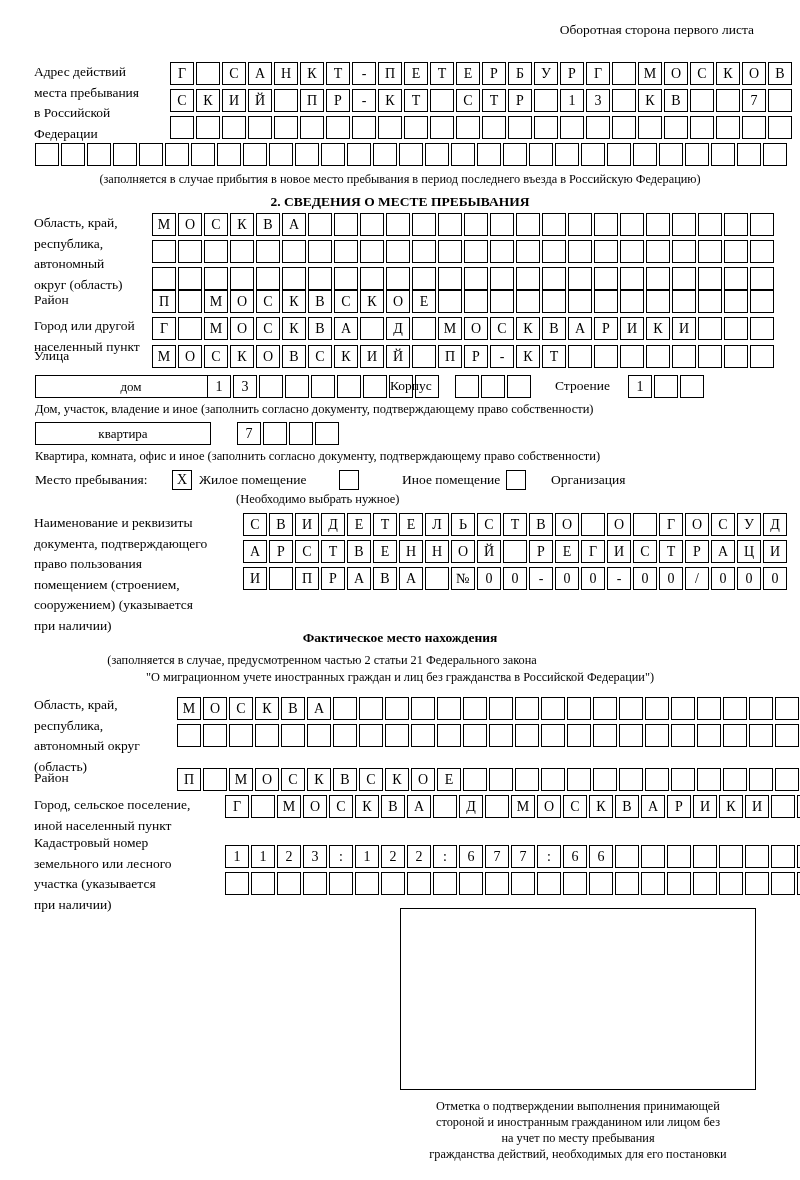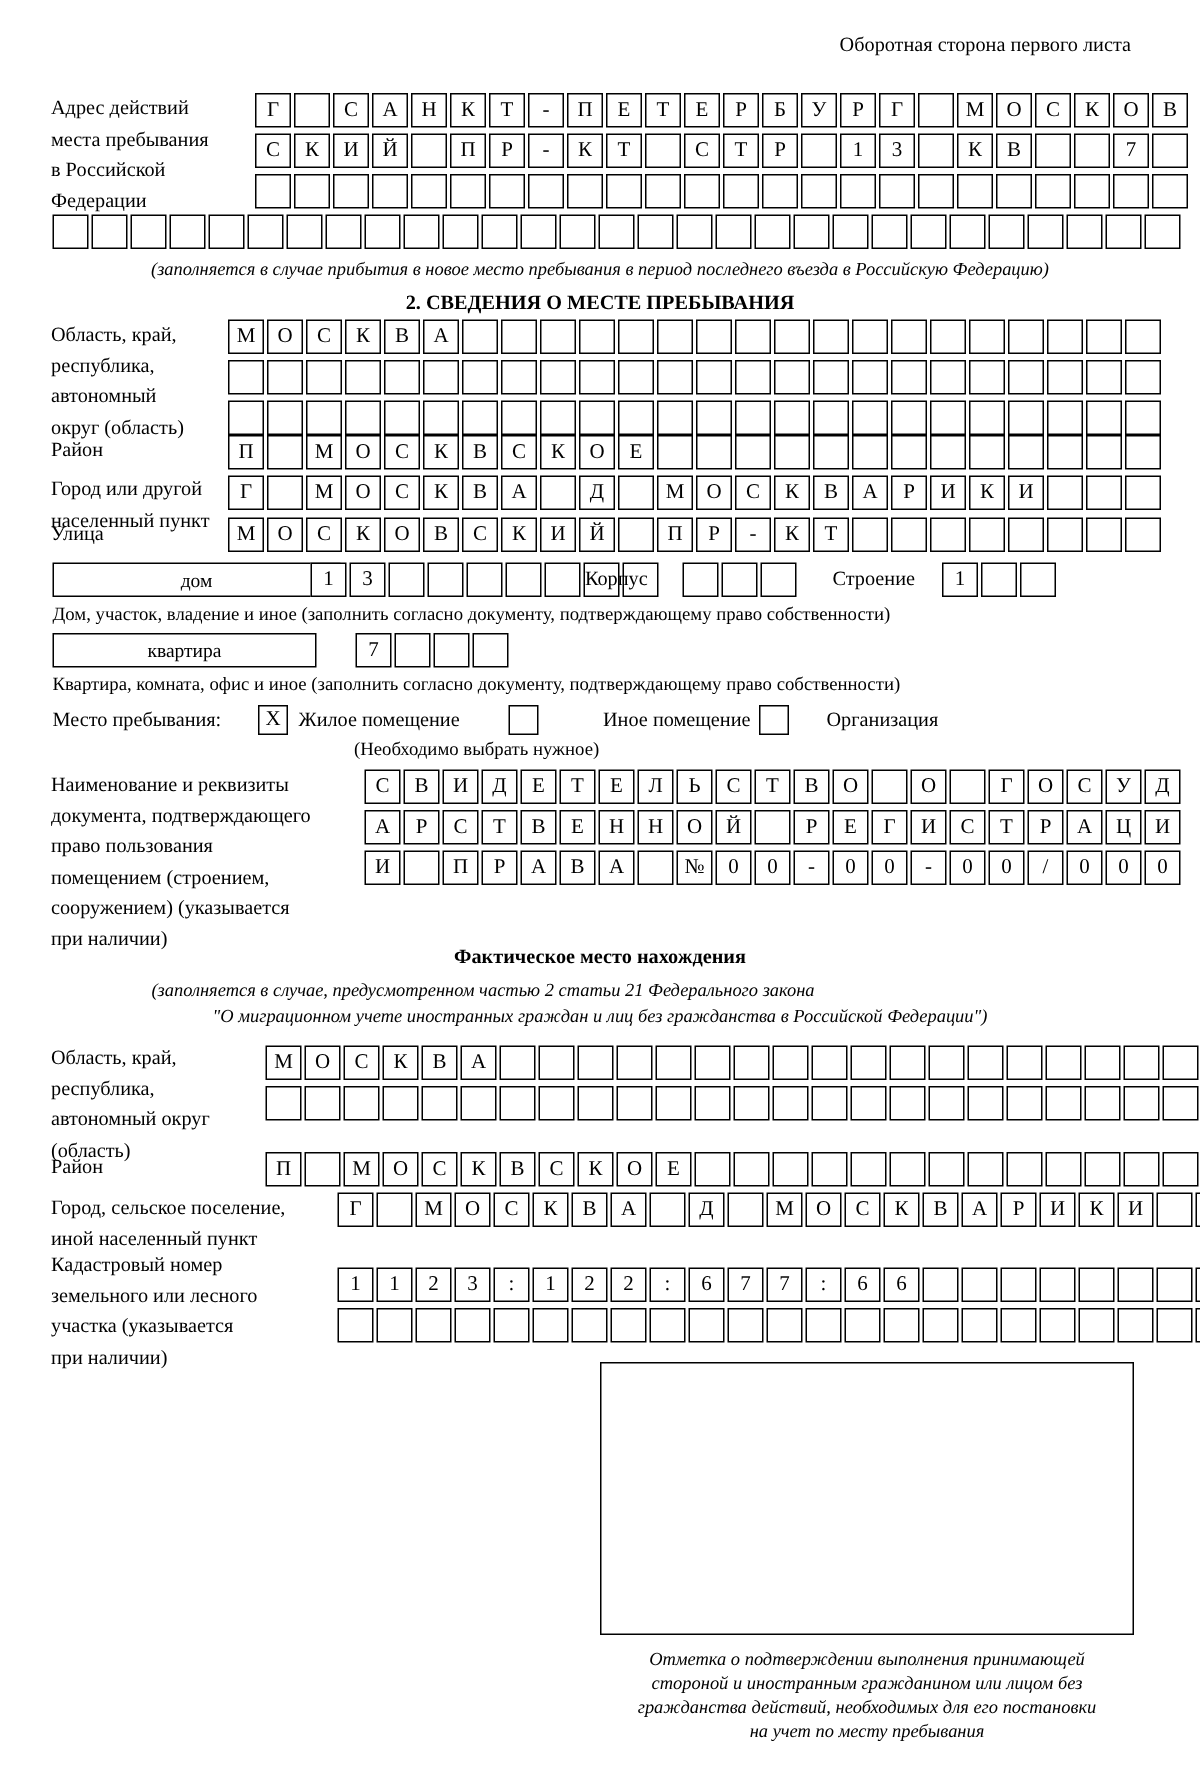--- a/index.html
+++ b/index.html
@@ -59,21 +59,20 @@
   .inline-txt {
     position: absolute;
     font-size: 13.5px;
     line-height: 21px;
   }
   .note {
     position: absolute;
     font-size: 12.3px;
     line-height: 16px;
     text-align: center;
-    font-style: italic;
   }
   .sect-title {
     position: absolute;
     width: 100%;
     text-align: center;
     font-weight: bold;
     font-size: 13.5px;
   }
   .bigbox {
     position: absolute;
@@ -694,17 +693,17 @@
       <div class="cell"></div>
       <div class="cell"></div>
       <div class="cell"></div>
       <div class="cell"></div>
     </div>
 
   <div class="bigbox" style="left:400px; top:908px; width:356px; height:182px;"></div>
   <div class="note" style="left:396px; top:1098px; width:364px;">
     <div>Отметка о подтверждении выполнения принимающей</div>
     <div>стороной и иностранным гражданином или лицом без</div>
+    <div>на учет по месту пребывания</div>
     <div>гражданства действий, необходимых для его постановки</div>
-    <div>на учет по месту пребывания</div>
   </div>
 
 </div>
 
 </body></html>

